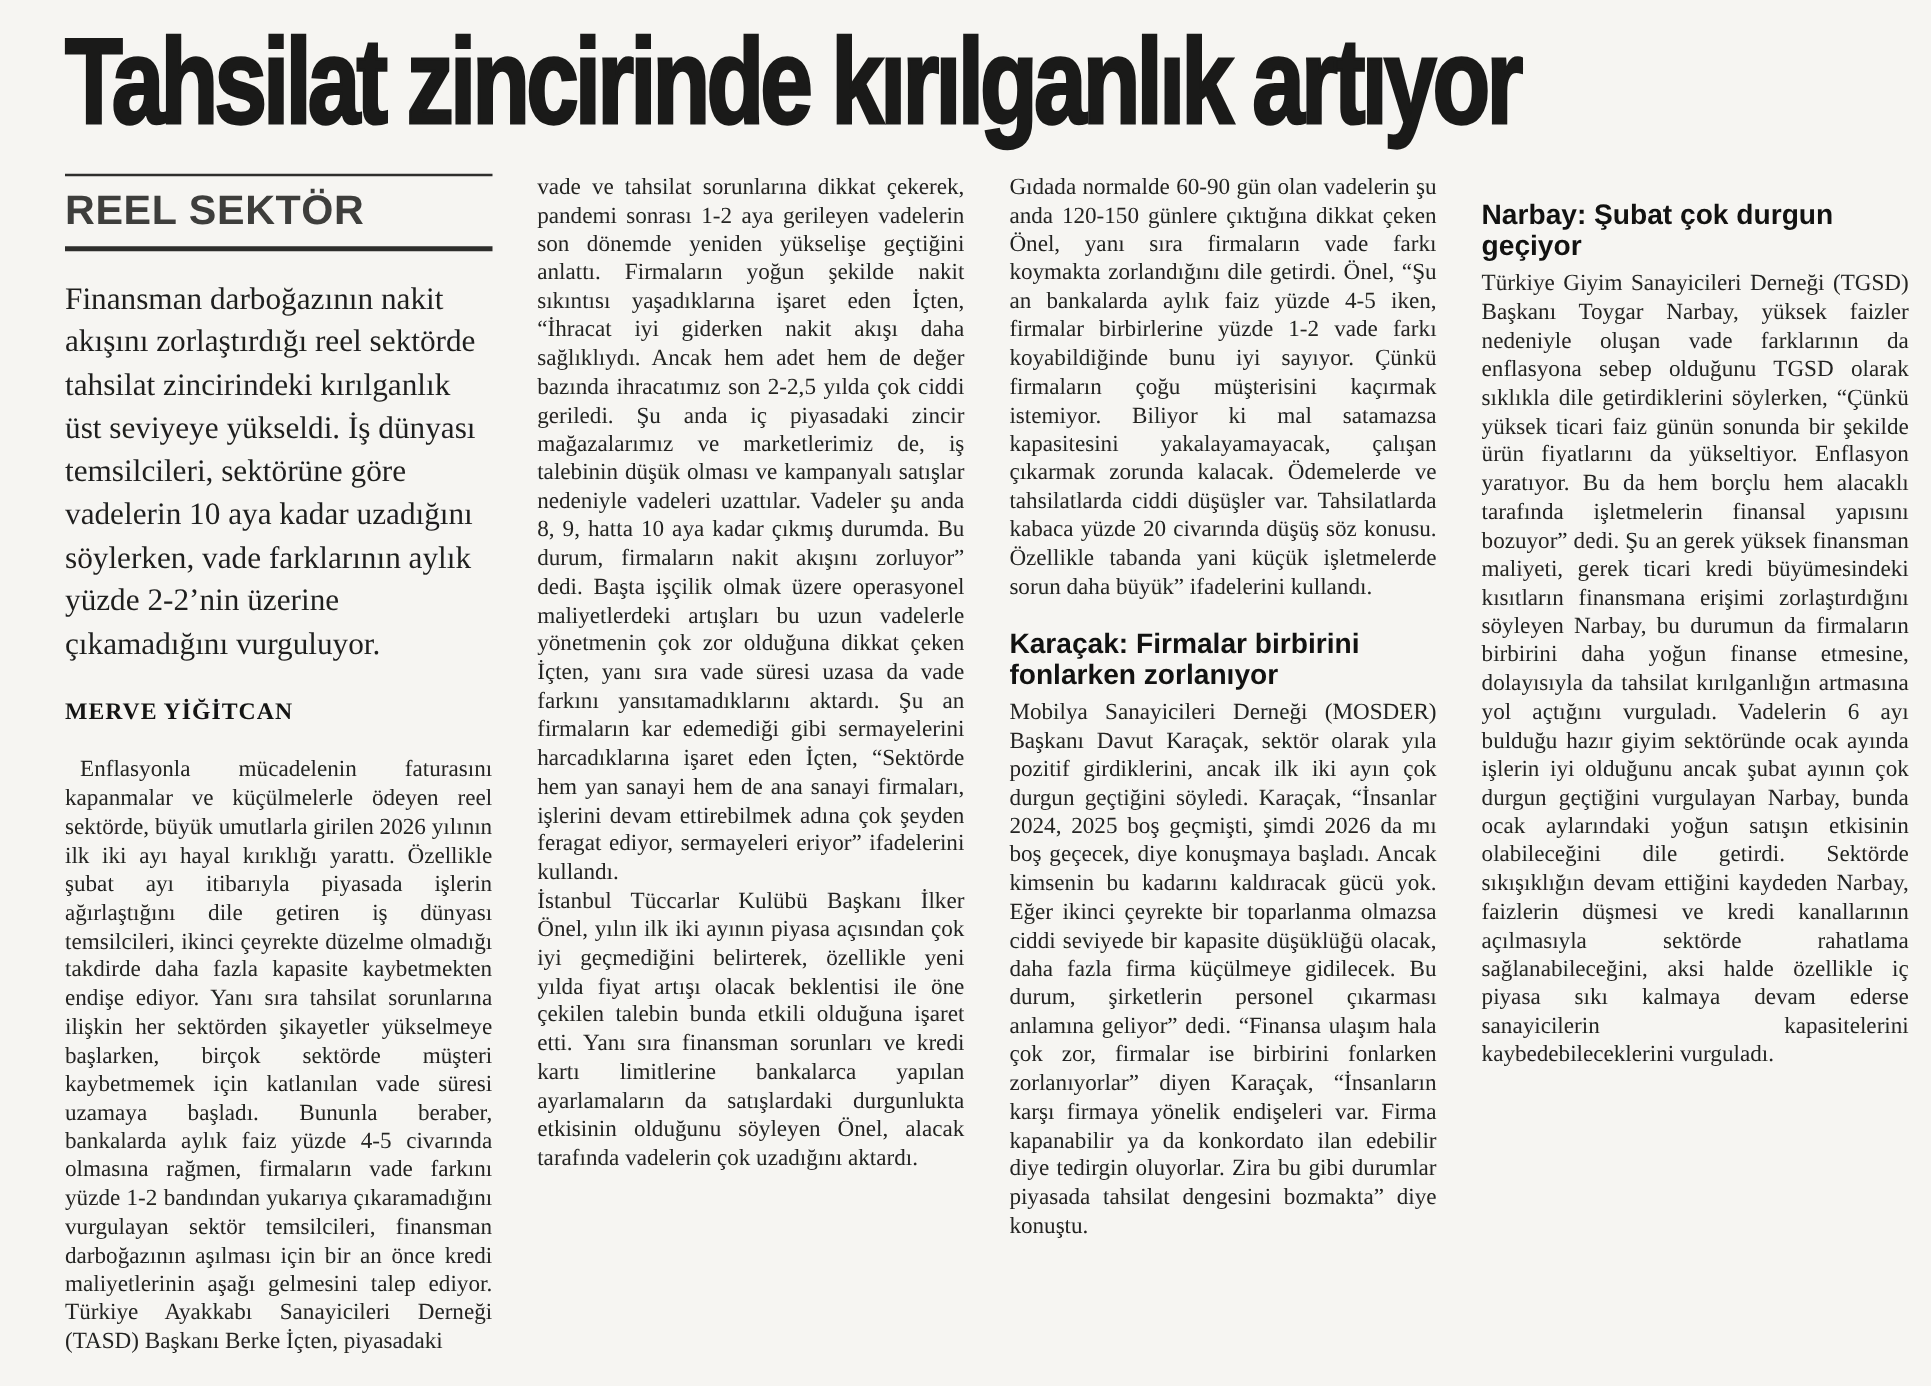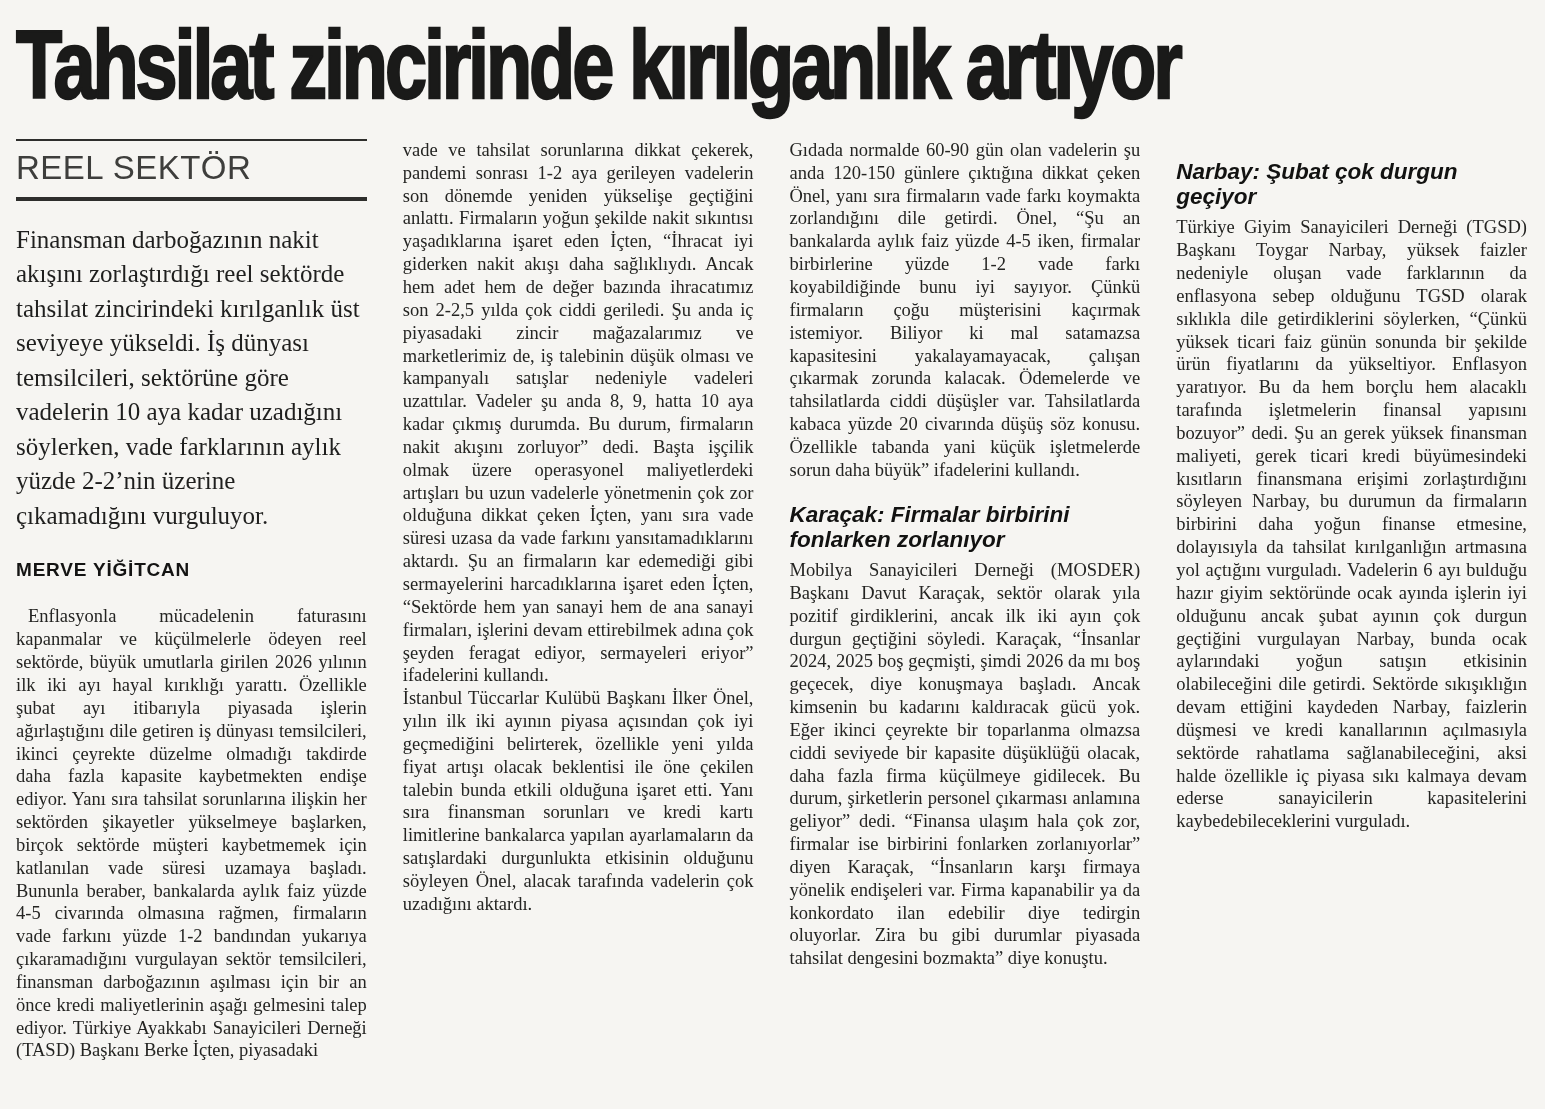--- a/index.html
+++ b/index.html
@@ -3,21 +3,21 @@
 <meta charset="utf-8">
 <style>
   * { margin:0; padding:0; box-sizing:border-box; }
   html,body { width:1545px; height:1109px; }
   body {
     background:#f6f5f2;
     font-family:"Liberation Serif", serif;
     color:#242422;
     overflow:hidden;
   }
-  .page { width:1545px; height:1109px; overflow:hidden; position:relative; }
+  .page { width:1545px; height:1109px; overflow:hidden; position:relative;padding-left:36px; }
 
   .headline {
     font-family:"Liberation Sans", sans-serif;
     font-weight:700;
     font-size:97px;
     line-height:1.02;
     letter-spacing:-4px;
     color:#1a1a19;
     -webkit-text-stroke:2.4px #1a1a19;
     white-space:nowrap;
@@ -35,36 +35,36 @@
   }
 
   .kicker-box {
     border-top:2px solid #2e2e2c;
     border-bottom:4px solid #2e2e2c;
     padding:10px 0 13px;
     margin-bottom:22px;
   }
   .kicker {
     font-family:"Liberation Sans", sans-serif;
-    font-weight:400;
+    font-weight:700;
     font-size:33px;
     line-height:1;
     letter-spacing:0.5px;
     color:#3e3e3c;
   }
 
   .lede {
     font-size:25px;
     line-height:1.38;
     color:#1f1f1e;
     margin-bottom:26px;
   }
 
   .byline {
-    font-family:Liberation Sans, sans-serif;
+    font-family:Liberation Serif, serif;
     font-weight:700;
     font-size:19px;
     letter-spacing:0.8px;
     color:#141413;
     margin-bottom:24px;
   }
 
   .body-para {
     font-size:18.5px;
     line-height:1.235;
@@ -75,21 +75,20 @@
   }
   .body-para.indent { text-indent:12px; }
 
   .subhead {
     font-family:"Liberation Sans", sans-serif;
     font-weight:700;
     font-size:22.5px;
     line-height:1.12;
     color:#121211;
     margin:20px 0 7px;
-    font-style:italic;
   }
 </style>
 </head>
 <body>
 
 <div class="page">
 
   <h1 class="headline">Tahsilat zincirinde kırılganlık artıyor</h1>
 
   <div class="cols">

